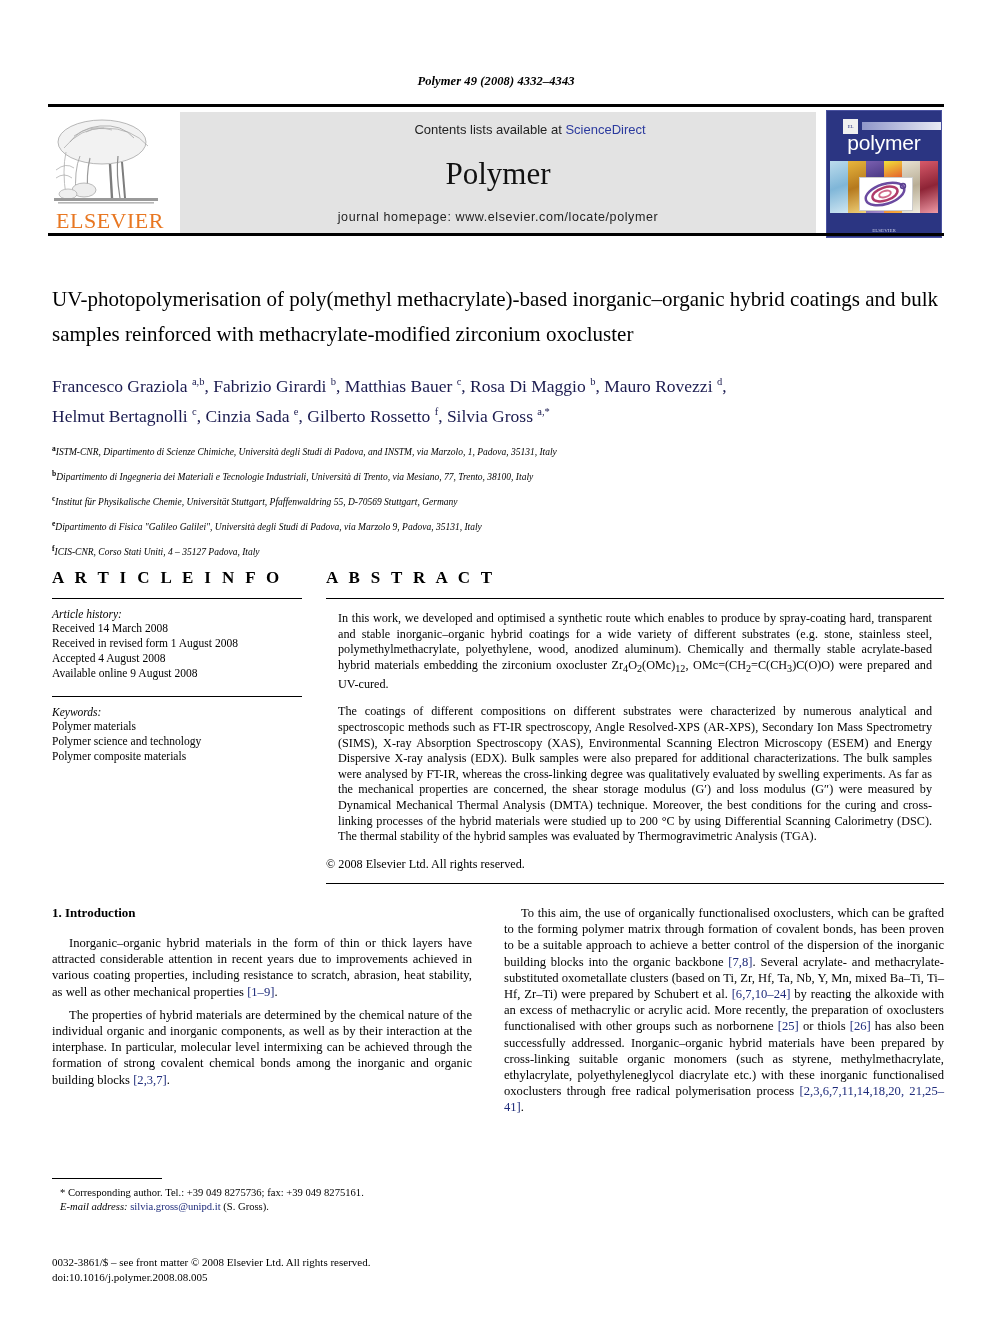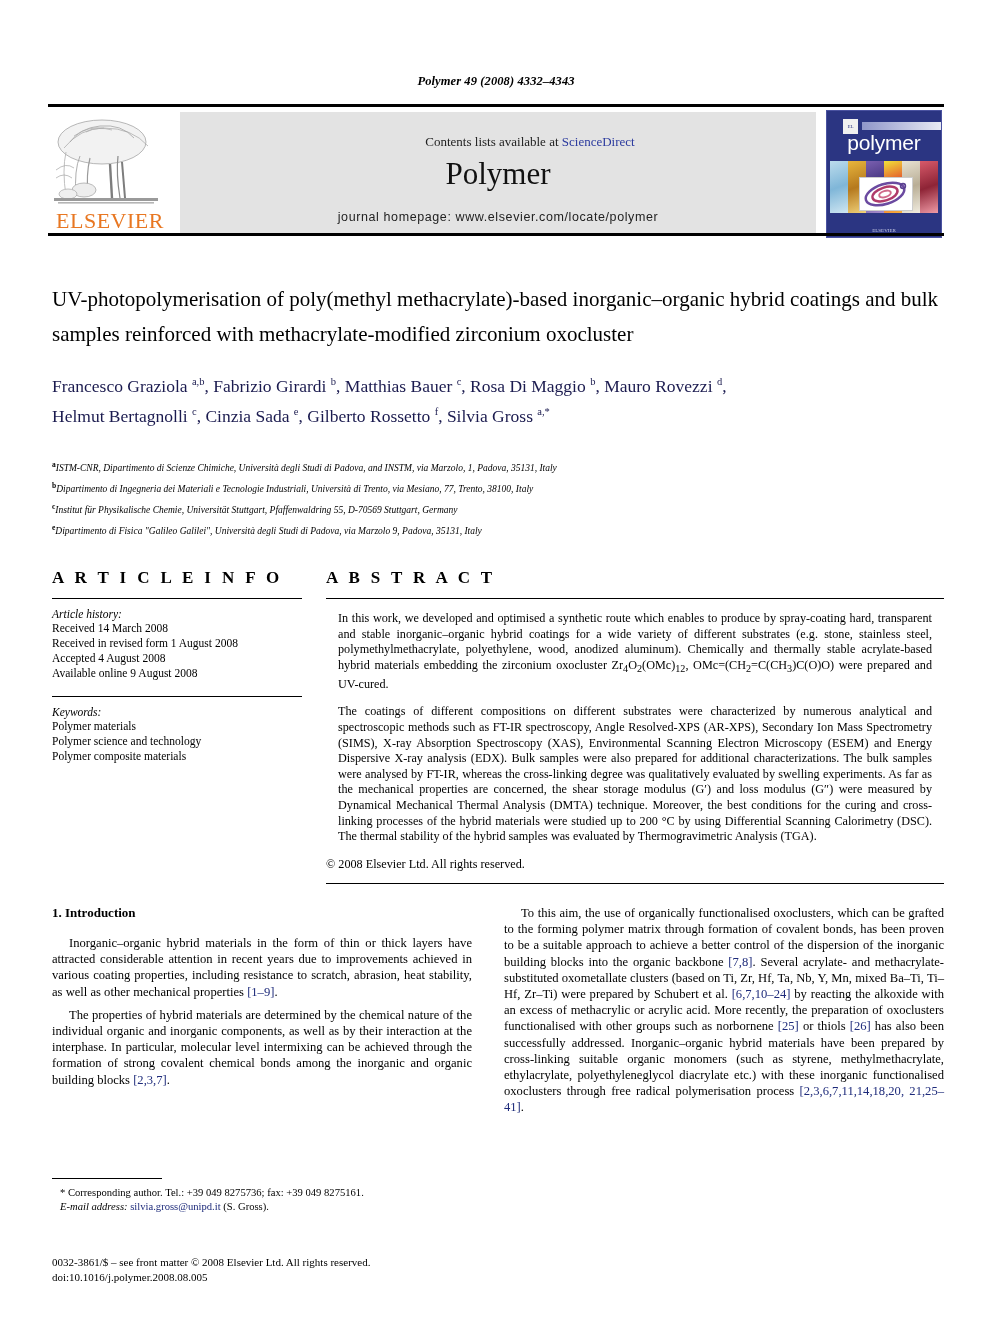--- a/index.html
+++ b/index.html
@@ -67,24 +67,24 @@
   }
   .banner-center {
     position: absolute;
     left: 132px; top: 8px;
     width: 636px;
     height: 124px;
     background: #e3e3e3;
   }
   .contents-line {
     position: absolute;
-    left: 0; top: 22px;
+    left: 0; top: 10px;
     width: 700px;
     text-align: center;
-    font-family: Liberation Serif, serif;
+    font-family: Liberation Sans, sans-serif;
     font-size: 13px;
     color: #222;
   }
   .sd-link { color: #2b3a9e; }
   .journal-title {
     position: absolute;
     left: 0; top: 44px;
     width: 636px;
     text-align: center;
     font-family: "Liberation Serif", serif;
@@ -195,23 +195,23 @@
     margin-top: 17px;
     font-size: 17.5px;
     line-height: 26px;
     color: #1b1b4f;
   }
   .authors sup {
     font-size: 10.5px;
     vertical-align: super;
   }
   .affiliations {
-    margin-top: 27px;
+    margin-top: 9px;
     font-size: 9.5px;
-    line-height: 17px;
+    line-height: 22px;
     font-style: italic;
     color: #000;
   }
   .affiliations div sup {
     font-style: normal;
     font-weight: bold;
     font-size: 7.5px;
     vertical-align: super;
   }
   .info-col {
@@ -400,20 +400,21 @@
       <div>
         Helmut Bertagnolli&nbsp;<sup>c</sup>, Cinzia Sada&nbsp;<sup>e</sup>, Gilberto Rossetto&nbsp;<sup>f</sup>, Silvia Gross&nbsp;<sup>a,*</sup>
       </div>
     </div>
 
     <div class="affiliations">
       <div><sup>a</sup><span>ISTM-CNR, Dipartimento di Scienze Chimiche, Università degli Studi di Padova, and INSTM, via Marzolo, 1, Padova, 35131, Italy</span></div>
       <div><sup>b</sup><span>Dipartimento di Ingegneria dei Materiali e Tecnologie Industriali, Università di Trento, via Mesiano, 77, Trento, 38100, Italy</span></div>
       <div><sup>c</sup><span>Institut für Physikalische Chemie, Universität Stuttgart, Pfaffenwaldring 55, D-70569 Stuttgart, Germany</span></div>
       <div><sup>e</sup><span>Dipartimento di Fisica "Galileo Galilei", Università degli Studi di Padova, via Marzolo 9, Padova, 35131, Italy</span></div>
+      <div><sup>f</sup><span>ICIS-CNR, Corso Stati Uniti, 4 – 35127 Padova, Italy</span></div>
     </div>
   </div>
 
   <div class="info-col">
     <div class="sec-label">A R T I C L E    I N F O</div>
     <hr class="hr-thin">
     <div class="info-head">Article history:</div>
     <div class="info-line">Received 14 March 2008</div>
     <div class="info-line">Received in revised form 1 August 2008</div>
     <div class="info-line">Accepted 4 August 2008</div>

